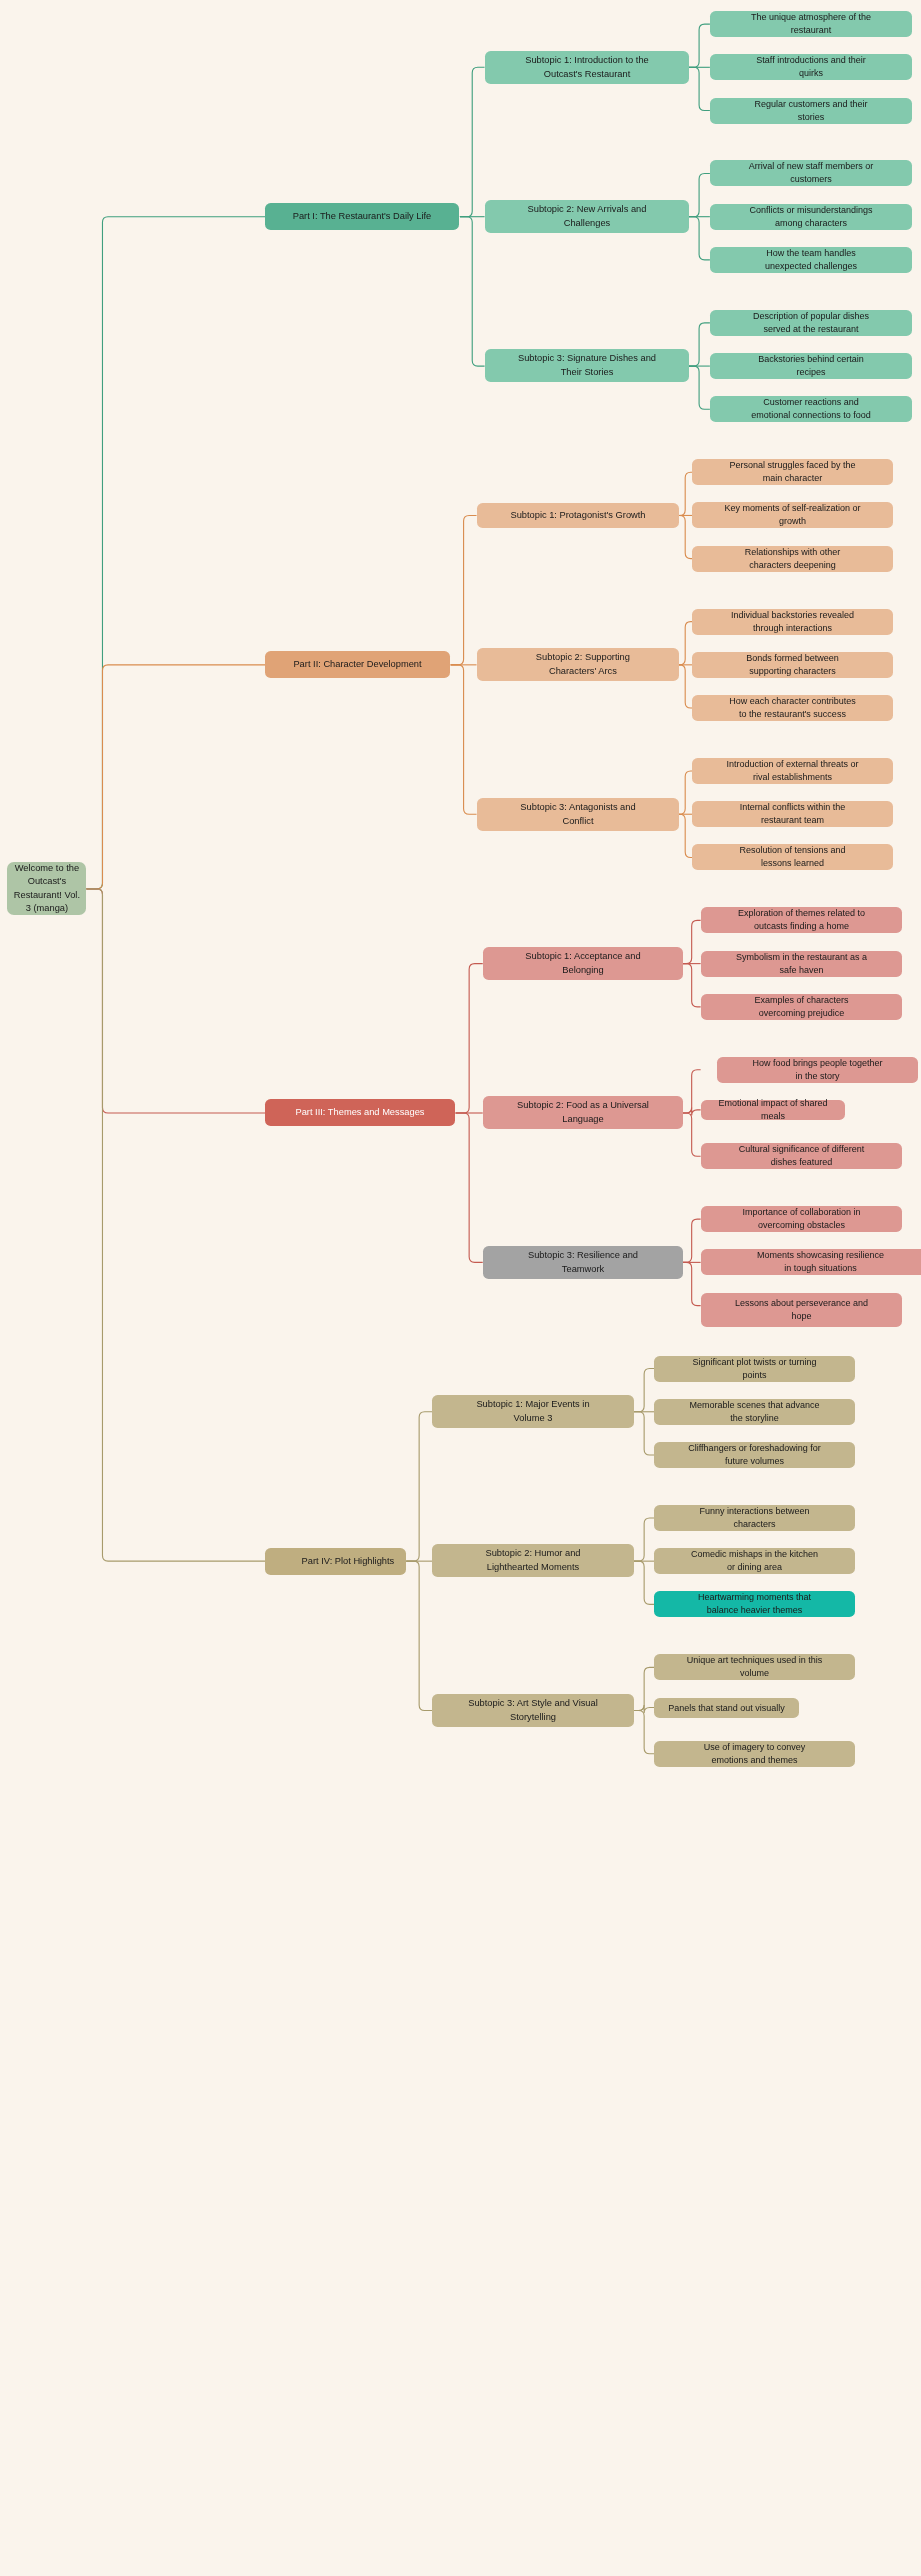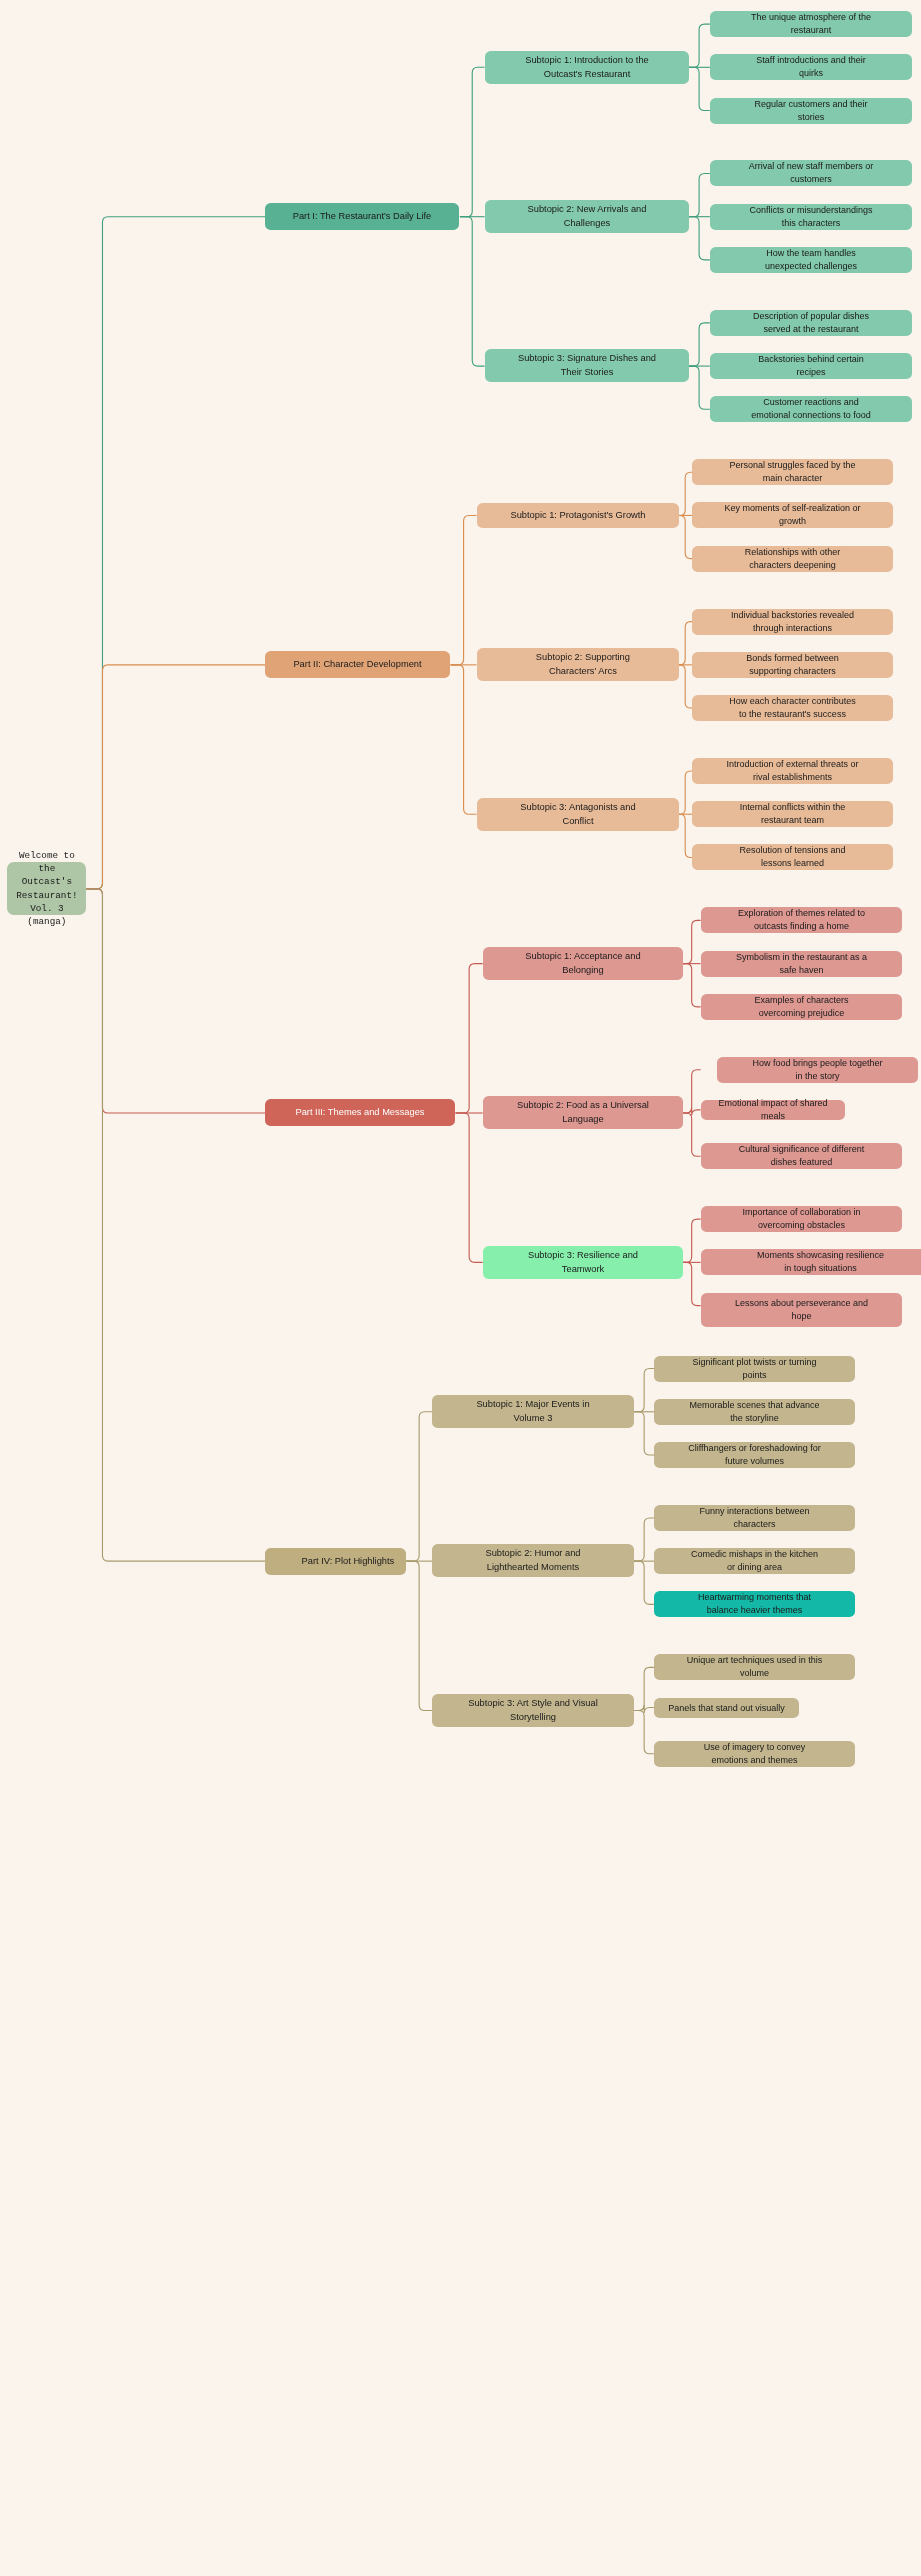--- a/index.html
+++ b/index.html
@@ -32,21 +32,20 @@
     text-align: center;
     border-radius: 5.6px;
     line-height: 1.42;
     padding: 2.5px 6.2px;
     color: #1a1a1a;
     white-space: pre-line;
   }
   .node.root {
     font-size: 9.3px;
     border-radius: 6.8px;
-    font-family: Liberation Mono, monospace;
   }
   .node.part {
     font-size: 9.3px;
   }
   .node.sub {
     font-size: 9.3px;
   }
   .node.leaf {
     font-size: 9px;
   }
@@ -114,21 +113,21 @@
 restaurant</span></div>
     <div class="node leaf" style="left: 710px; top: 54px; width: 202px; min-height: 26px; height: 26px; background: rgb(131, 201, 173);"><span>Staff introductions and their
 quirks</span></div>
     <div class="node leaf" style="left: 710px; top: 98px; width: 202px; min-height: 26px; height: 26px; background: rgb(131, 201, 173);"><span>Regular customers and their
 stories</span></div>
     <div class="node sub" style="left: 485px; top: 51px; width: 204px; min-height: 33px; height: 33px; background: rgb(131, 201, 173);"><span>Subtopic 1: Introduction to the
 Outcast's Restaurant</span></div>
     <div class="node leaf" style="left: 710px; top: 160px; width: 202px; min-height: 26px; height: 26px; background: rgb(131, 201, 173);"><span>Arrival of new staff members or
 customers</span></div>
     <div class="node leaf" style="left: 710px; top: 204px; width: 202px; min-height: 26px; height: 26px; background: rgb(131, 201, 173);"><span>Conflicts or misunderstandings
-this characters</span></div>
+among characters</span></div>
     <div class="node leaf" style="left: 710px; top: 247px; width: 202px; min-height: 26px; height: 26px; background: rgb(131, 201, 173);"><span>How the team handles
 unexpected challenges</span></div>
     <div class="node sub" style="left: 485px; top: 200px; width: 204px; min-height: 33px; height: 33px; background: rgb(131, 201, 173);"><span>Subtopic 2: New Arrivals and
 Challenges</span></div>
     <div class="node leaf" style="left: 710px; top: 310px; width: 202px; min-height: 26px; height: 26px; background: rgb(131, 201, 173);"><span>Description of popular dishes
 served at the restaurant</span></div>
     <div class="node leaf" style="left: 710px; top: 353px; width: 202px; min-height: 26px; height: 26px; background: rgb(131, 201, 173);"><span>Backstories behind certain
 recipes</span></div>
     <div class="node leaf" style="left: 710px; top: 396px; width: 202px; min-height: 26px; height: 26px; background: rgb(131, 201, 173);"><span>Customer reactions and
 emotional connections to food</span></div>
@@ -173,21 +172,21 @@
     <div class="node leaf" style="left: 701px; top: 1143px; width: 201px; min-height: 26px; height: 26px; background: rgb(221, 152, 146);"><span>Cultural significance of different
 dishes featured</span></div>
     <div class="node sub" style="left: 483px; top: 1096px; width: 200px; min-height: 33px; height: 33px; background: rgb(221, 152, 146);"><span>Subtopic 2: Food as a Universal
 Language</span></div>
     <div class="node leaf" style="left: 701px; top: 1206px; width: 201px; min-height: 26px; height: 26px; background: rgb(221, 152, 146);"><span>Importance of collaboration in
 overcoming obstacles</span></div>
     <div class="node leaf" style="left: 701px; top: 1249px; width: 239px; min-height: 26px; height: 26px; background: rgb(221, 152, 146);"><span>Moments showcasing resilience
 in tough situations</span></div>
     <div class="node leaf" style="left: 701px; top: 1293px; width: 201px; min-height: 26px; height: 34px; background: rgb(221, 152, 146);"><span>Lessons about perseverance and
 hope</span></div>
-    <div class="node sub" style="left: 483px; top: 1246px; width: 200px; min-height: 33px; height: 33px; background: #86efac;"><span>Subtopic 3: Resilience and
+    <div class="node sub" style="left: 483px; top: 1246px; width: 200px; min-height: 33px; height: 33px; background: #a3a3a3;"><span>Subtopic 3: Resilience and
 Teamwork</span></div>
     <div class="node part white-text" style="left: 265px; top: 1099px; width: 190px; min-height: 27px; height: 27px; background: rgb(207, 100, 88);"><span>Part III: Themes and Messages</span></div>
     <div class="node leaf" style="left: 654px; top: 1356px; width: 201px; min-height: 26px; height: 26px; background: rgb(195, 182, 142);"><span>Significant plot twists or turning
 points</span></div>
     <div class="node leaf" style="left: 654px; top: 1399px; width: 201px; min-height: 26px; height: 26px; background: rgb(195, 182, 142);"><span>Memorable scenes that advance
 the storyline</span></div>
     <div class="node leaf" style="left: 654px; top: 1442px; width: 201px; min-height: 26px; height: 26px; background: rgb(195, 182, 142);"><span>Cliffhangers or foreshadowing for
 future volumes</span></div>
     <div class="node sub" style="left: 432px; top: 1395px; width: 202px; min-height: 33px; height: 33px; background: rgb(195, 182, 142);"><span>Subtopic 1: Major Events in
 Volume 3</span></div>

